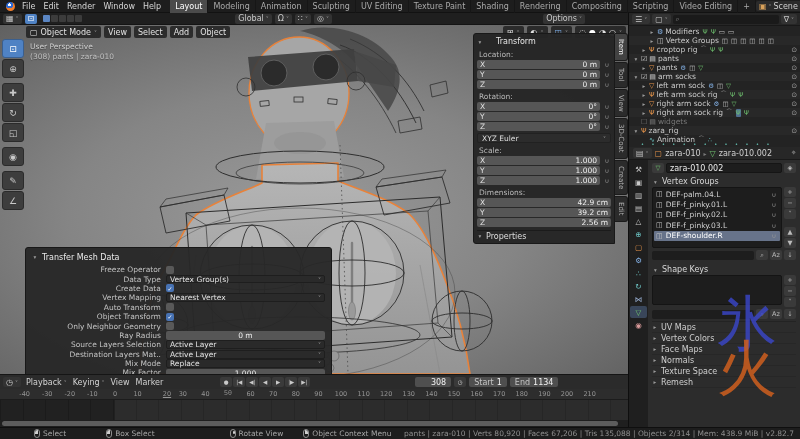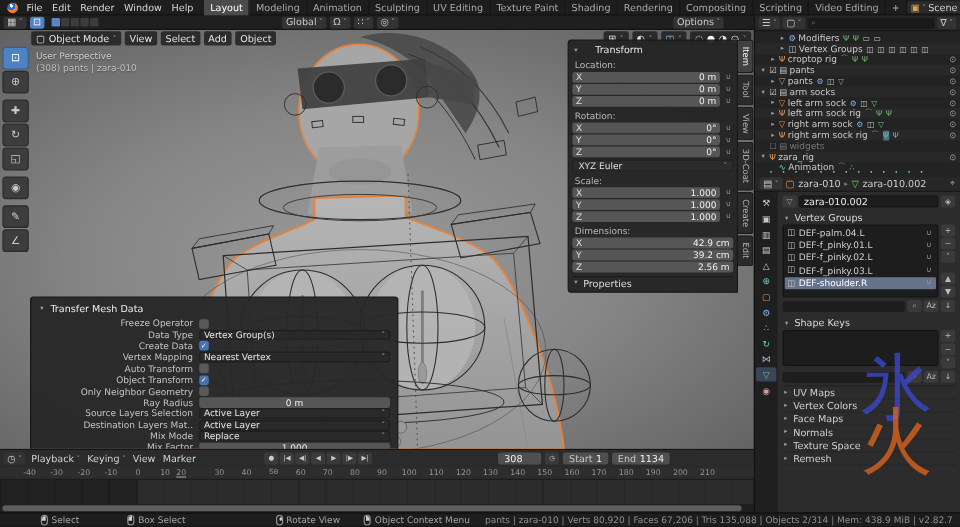--- a/index.html
+++ b/index.html
@@ -19,21 +19,21 @@
 
 .main{position:absolute;top:13px;left:0;right:0;bottom:12px;display:flex}
 .left-col{width:628px;display:flex;flex-direction:column;position:relative}
 .toolrow{height:12px;display:flex;align-items:center;background:#1f1f1f;border-bottom:1px solid #141414;padding:0 3px;gap:3px}
 .trbtn{height:10px;background:#333;border-radius:2px;display:flex;align-items:center;gap:2px;padding:0 3px;color:#c9c9c9}
 .trbtn.blue{background:#4f82c4;color:#fff}
 .squares{display:flex;gap:1px;margin-left:3px}
 .squares span{width:7px;height:7px;background:#3c3c3c;border-radius:1px;display:inline-block}
 .squares span:first-child{background:#5a85c2}
 .tr-mid{margin-left:150px;display:flex;gap:3px;align-items:center}
-.tr-options{margin-left:auto;margin-right:22px}
+.tr-options{margin-left:auto;margin-right:40px}
 
 .viewport{flex:1;position:relative;overflow:hidden;background:#666}
 svg.scene{position:absolute;inset:0}
 .vp-header{position:absolute;top:1px;left:26px;right:2px;display:flex;gap:3px;align-items:center;height:12px}
 .vpill{background:rgba(28,28,28,.8);border-radius:2px;padding:0 4px;height:12px;display:flex;align-items:center;gap:3px;color:#e2e2e2;white-space:nowrap}
 .vp-right{margin-left:auto;display:flex;gap:3px}
 .vpill .hl{color:#fff}
 .vpill .ico-blue{color:#7fb2ef}
 .vp-info{position:absolute;top:17px;left:30px;color:rgba(238,238,238,.78);line-height:10px;font-size:7.5px;text-shadow:0 1px 1px rgba(0,0,0,.45)}
 .toolbar{position:absolute;top:14px;left:2px;display:flex;flex-direction:column;gap:1px;width:22px}
@@ -66,21 +66,21 @@
 .check{width:8px;height:8px;border-radius:2px;background:#595959;display:flex;align-items:center;justify-content:center;color:#fff;font-size:6px;flex:none}
 .check.on{background:#4772b3}
 .opnum{flex:1;height:8.8px;background:#565656;border-radius:2px;display:flex;align-items:center;justify-content:center;color:#f0f0f0;font-size:7.5px}
 
 .timeline{height:53px;display:flex;flex-direction:column;background:#242424;border-top:1px solid #151515}
 .tl-header{height:14px;display:flex;align-items:center;gap:5px;padding:0 3px;background:#2b2b2b}
 .tl-menu{color:#d2d2d2;display:flex;gap:2px;align-items:center;white-space:nowrap}
 .transport{display:flex;gap:1px;margin-left:52px}
 .tbtn{min-width:12px;height:10px;background:#3a3a3a;border-radius:2px;color:#c9c9c9;font-size:5.5px;display:flex;align-items:center;justify-content:center;padding:0 1px;white-space:nowrap}
 .tfields{display:flex;gap:3px;margin-left:100px;align-items:center}
-.tfield{height:10px;background:#4f4f4f;border-radius:2px;display:flex;gap:3px;align-items:center;justify-content:flex-start;padding:0 5px;color:#f2f2f2;white-space:nowrap}
+.tfield{height:10px;background:#4f4f4f;border-radius:2px;display:flex;gap:3px;align-items:center;justify-content:flex-end;padding:0 5px;color:#f2f2f2;white-space:nowrap}
 .ruler{height:11px;position:relative;background:#2d2d2d;border-bottom:1px solid #1c1c1c;overflow:hidden}
 .tick{position:absolute;top:1px;color:#959595;font-size:6.5px;transform:translateX(-50%)}
 .track{flex:1;position:relative;background:#212121;background-image:repeating-linear-gradient(90deg,#1b1b1b 0,#1b1b1b 1px,transparent 1px,transparent 22.6px);overflow:hidden}
 .inrange{position:absolute;left:115px;right:0;top:0;bottom:0;background:rgba(255,255,255,.05)}
 .tl-scroll{height:7px;background:#1f1f1f;position:relative}
 .tl-handle{position:absolute;left:2px;right:10px;top:1px;height:5px;background:#5d5d5d;border-radius:2.5px}
 
 .right-col{flex:1;display:flex;flex-direction:column;border-left:1px solid #0e0e0e;background:#232323}
 .outliner{height:134px;display:flex;flex-direction:column}
 .ol-header{height:13px;display:flex;align-items:center;gap:2px;padding:0 3px;background:#262626;border-bottom:1px solid #181818;flex:none}
@@ -626,21 +626,21 @@
             </span>
           </span>
         </div>
         <div class="ruler" id="tl-ruler">
             <span class="tick" style="left: 24.6px;">-40</span>
             <span class="tick" style="left: 47.2px;">-30</span>
             <span class="tick" style="left: 69.8px;">-20</span>
             <span class="tick" style="left: 92.4px;">-10</span>
             <span class="tick" style="left: 115px;">0</span>
             <span class="tick" style="left: 137.6px;">10</span>
-            <span class="tick" style="left: 151px; text-decoration: underline;">20</span>
+            <span class="tick" style="left: 167px; text-decoration: underline;">20</span>
             <span class="tick" style="left: 182.8px;">30</span>
             <span class="tick" style="left: 205.4px;">40</span>
             <span class="tick" style="left: 228px; font-family: Liberation Mono, monospace;">50</span>
             <span class="tick" style="left: 250.6px;">60</span>
             <span class="tick" style="left: 273.2px;">70</span>
             <span class="tick" style="left: 295.8px;">80</span>
             <span class="tick" style="left: 318.4px;">90</span>
             <span class="tick" style="left: 341px;">100</span>
             <span class="tick" style="left: 363.6px;">110</span>
             <span class="tick" style="left: 386.2px;">120</span>

